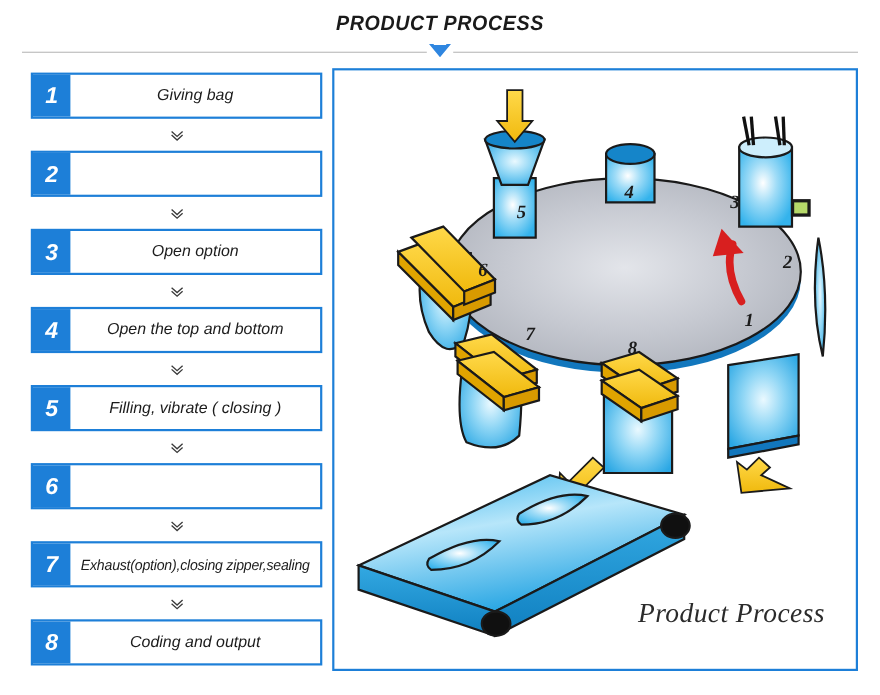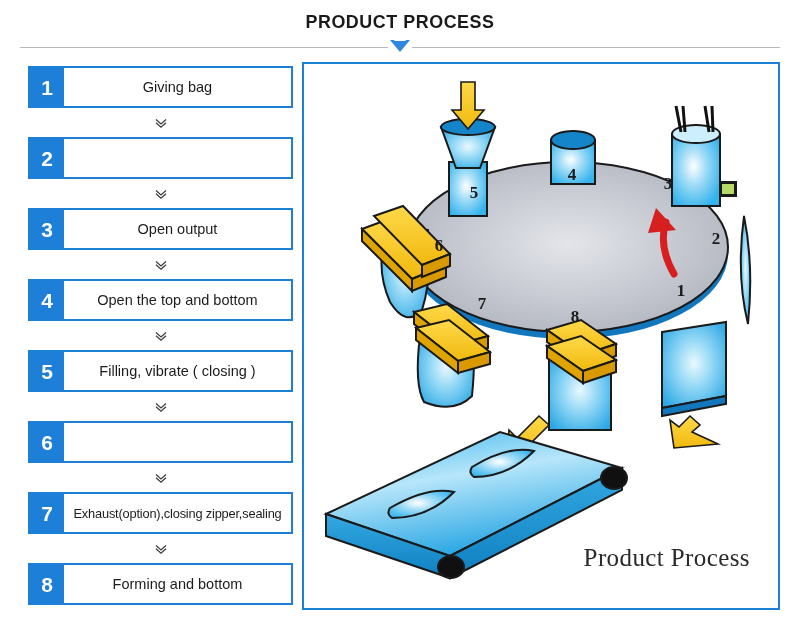--- a/index.html
+++ b/index.html
@@ -3,21 +3,21 @@
 <meta charset="utf-8">
 <style>
   html,body{margin:0;padding:0;}
   body{
     width:800px;height:632px;
     background:#ffffff;
     font-family:"Liberation Sans",sans-serif;
     overflow:hidden;
     position:relative;
   }
-  .page{position:relative;width:752px;height:632px;box-sizing:border-box;}
+  .page{position:relative;width:752px;height:632px;box-sizing:border-box;font-style:italic;}
 
   
   .header{position:absolute;left:0;top:0;width:800px;height:56px;}
   .header-title{
     position:absolute;left:0;top:11px;width:800px;
     text-align:center;
     font-size:19px;font-weight:bold;letter-spacing:.6px;
     color:#1a1a1a;
     font-family:"Liberation Sans",sans-serif;
     transform:scaleX(.94);
@@ -108,21 +108,21 @@
     </div>
     <div class="step-sep">
       <svg width="14" height="14" viewBox="0 0 14 14">
           <path d="M2 3.5 L7 8 L12 3.5" fill="none" stroke="#3a3a3a" stroke-width="1.2"></path>
           <path d="M2 6.8 L7 11.3 L12 6.8" fill="none" stroke="#3a3a3a" stroke-width="1.2"></path>
         </svg>
     </div>
 
     <div class="step">
       <div class="step-num">3</div>
-      <div class="step-label">Open output</div>
+      <div class="step-label">Open option</div>
     </div>
     <div class="step-sep">
       <svg width="14" height="14" viewBox="0 0 14 14">
           <path d="M2 3.5 L7 8 L12 3.5" fill="none" stroke="#3a3a3a" stroke-width="1.2"></path>
           <path d="M2 6.8 L7 11.3 L12 6.8" fill="none" stroke="#3a3a3a" stroke-width="1.2"></path>
         </svg>
     </div>
 
     <div class="step">
       <div class="step-num">4</div>
@@ -162,21 +162,21 @@
     </div>
     <div class="step-sep">
       <svg width="14" height="14" viewBox="0 0 14 14">
           <path d="M2 3.5 L7 8 L12 3.5" fill="none" stroke="#3a3a3a" stroke-width="1.2"></path>
           <path d="M2 6.8 L7 11.3 L12 6.8" fill="none" stroke="#3a3a3a" stroke-width="1.2"></path>
         </svg>
     </div>
 
     <div class="step">
       <div class="step-num">8</div>
-      <div class="step-label">Forming and bottom</div>
+      <div class="step-label">Coding and output</div>
     </div>
   </div>
 
   <div class="panel">
     <svg width="474" height="544" viewBox="0 0 474 544">
       <defs>
         <radialGradient id="gBlue" cx="45%" cy="45%" r="62%">
           <stop offset="0%" stop-color="#ffffff"></stop>
           <stop offset="42%" stop-color="#9fdcf7"></stop>
           <stop offset="100%" stop-color="#34b3ec"></stop>

